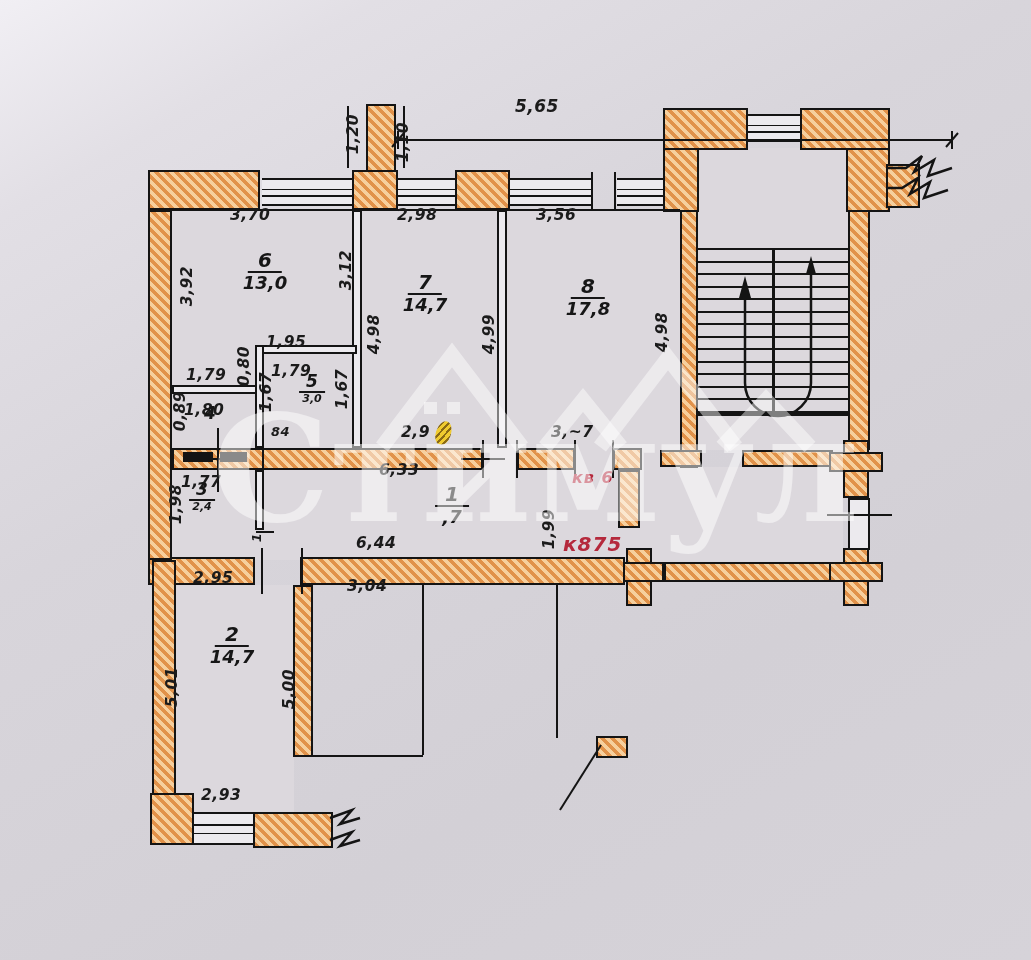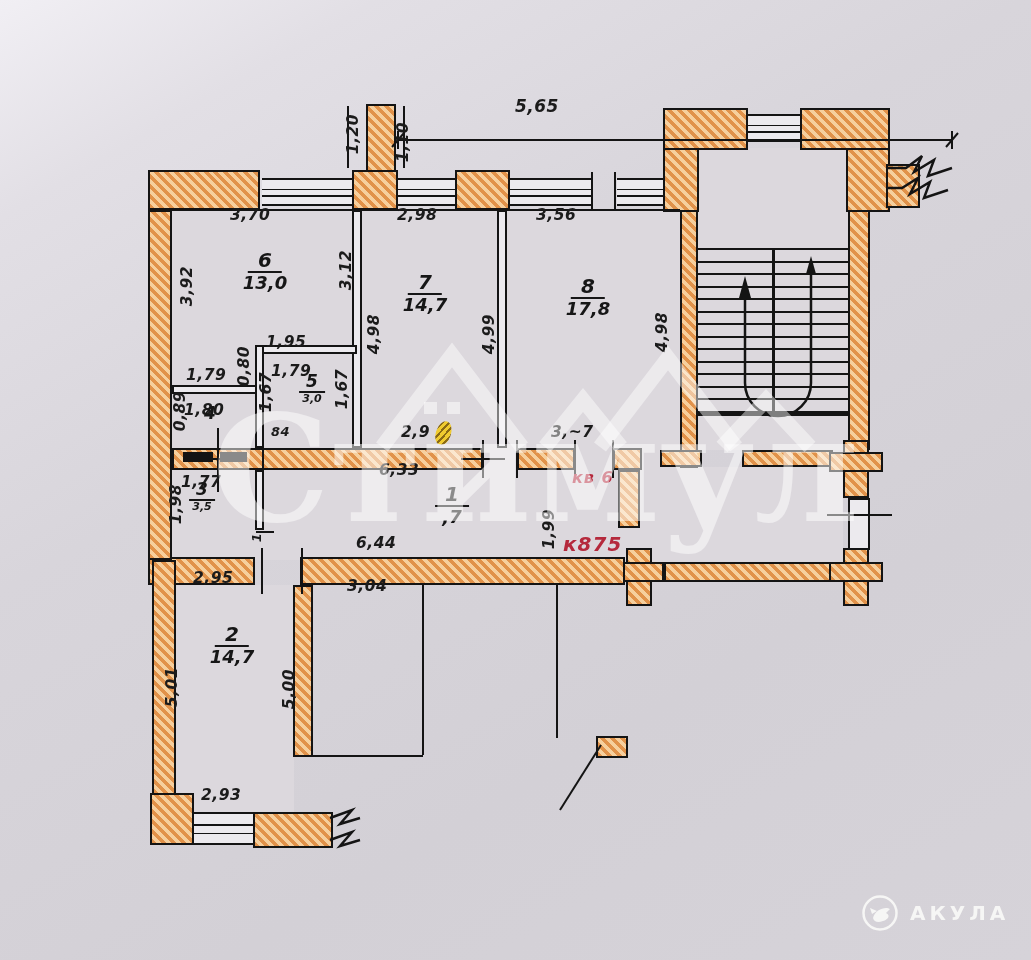--- a/index.html
+++ b/index.html
@@ -234,21 +234,21 @@
   </div>
   <div class="rlabel compact" style="left:312px;top:372px;">
     <span class="rnum">5</span>
     <div class="rarea">3,0</div>
   </div>
   <div class="rlabel compact bare" style="left:210px;top:404px;">
     <span class="rnum">4</span>
   </div>
   <div class="rlabel compact" style="left:202px;top:480px;">
     <span class="rnum">3</span>
-    <div class="rarea">3,5</div>
+    <div class="rarea">2,4</div>
   </div>
   <div class="rlabel" style="left:452px;top:484px;">
     <span class="rnum">1</span>
     <div class="rarea">,7</div>
   </div>
   <div class="rlabel" style="left:232px;top:624px;">
     <span class="rnum">2</span>
     <div class="rarea">14,7</div>
   </div>
 
@@ -262,22 +262,14 @@
       <path d="M382 447 L452 355 L522 447"></path>
       <path d="M545 447 L583 400 L621 447"></path>
       <path d="M600 447 L668 358 L736 447"></path>
       <path d="M722 447 L766 400 L810 447"></path>
     </g>
     <rect x="424" y="402" width="13" height="12" fill="rgba(255,255,255,0.5)"></rect>
     <rect x="447" y="402" width="13" height="12" fill="rgba(255,255,255,0.5)"></rect>
   </svg>
   <div class="wm-text">Стимул</div>
 
-  <div class="logo">
-    <svg width="40" height="40" viewBox="0 0 40 40">
-      <circle cx="20" cy="20" r="16.5" stroke="rgba(251,250,248,0.88)" stroke-width="2.5" fill="none"></circle>
-      <path d="M10 15 L17 18 L12 21 Z" fill="rgba(251,250,248,0.88)"></path>
-      <path d="M13 25 C15 16 26 13 30 16 L26 20 C31 22 28 27 23 28 C18 30 14 29 13 25 Z" fill="rgba(251,250,248,0.88)"></path>
-    </svg>
-    <span class="brand">АКУЛА</span>
-  </div>
 
 </div>
 
 </body></html>

